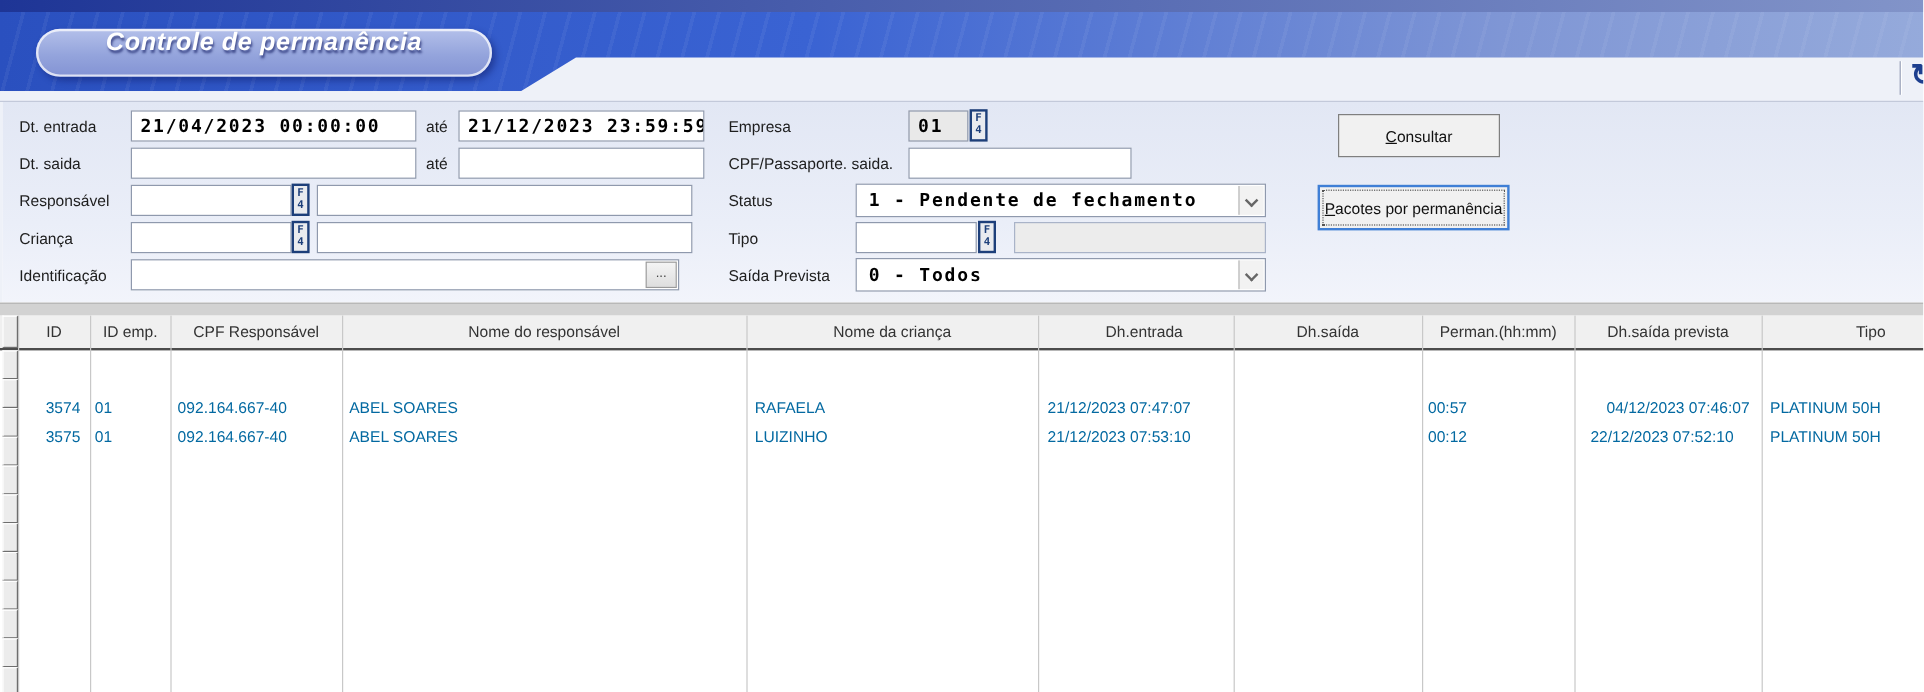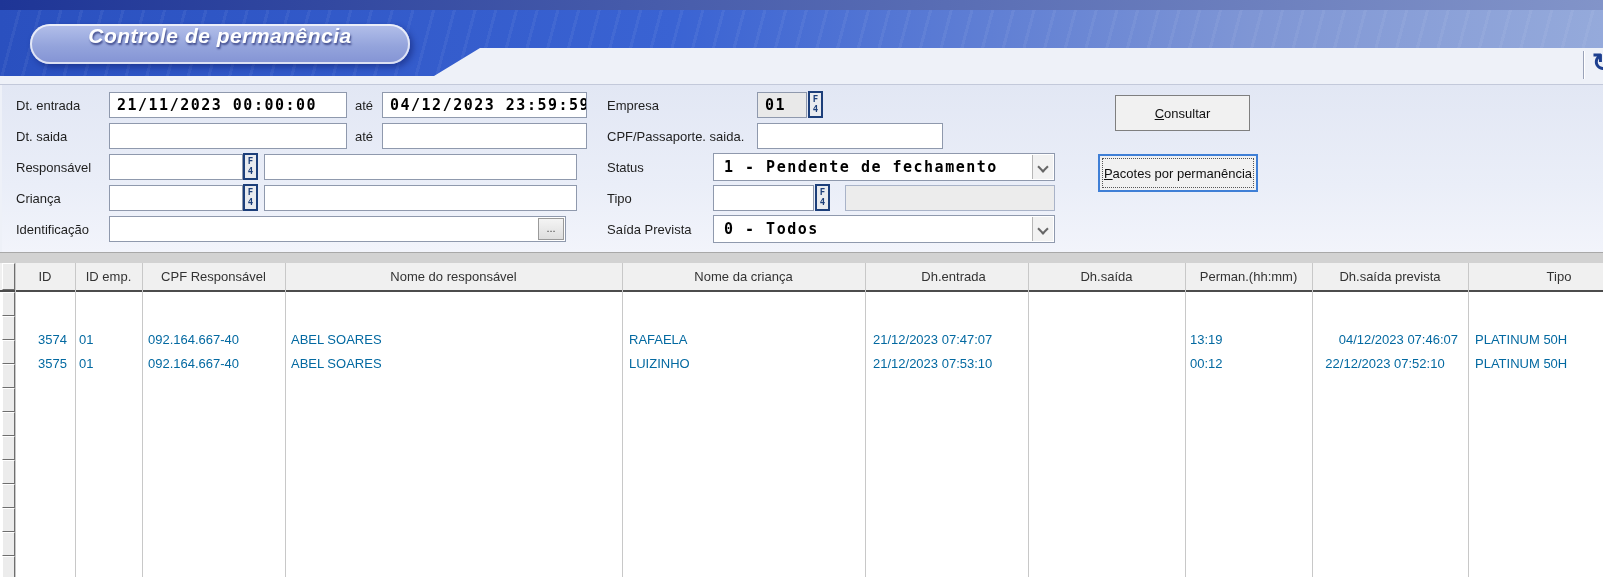--- a/index.html
+++ b/index.html
@@ -92,23 +92,23 @@
   </div>
 
   <div class="filters">
 
     <div class="lbl" style="left:14px;top:13px;">Dt. entrada</div>
     <div class="lbl" style="left:14px;top:44px;">Dt. saida</div>
     <div class="lbl" style="left:14px;top:75px;">Responsável</div>
     <div class="lbl" style="left:14px;top:106px;">Criança</div>
     <div class="lbl" style="left:14px;top:137px;">Identificação</div>
 
-    <div class="inp mono" style="left:107px;top:7px;width:238px;">21/11/2023 00:00:00</div>
+    <div class="inp mono" style="left:107px;top:7px;width:238px;">21/04/2023 00:00:00</div>
     <div class="lbl" style="left:353px;top:13px;">até</div>
-    <div class="inp mono" style="left:380px;top:7px;width:205px;">04/12/2023 23:59:59</div>
+    <div class="inp mono" style="left:380px;top:7px;width:205px;">21/12/2023 23:59:59</div>
 
     <div class="inp" style="left:107px;top:38px;width:238px;"></div>
     <div class="lbl" style="left:353px;top:44px;">até</div>
     <div class="inp" style="left:380px;top:38px;width:205px;"></div>
 
     <div class="inp" style="left:107px;top:69px;width:134px;"></div>
     <div class="f4btn" style="left:241px;top:68px;">F<br>4</div>
     <div class="inp" style="left:262px;top:69px;width:313px;"></div>
 
     <div class="inp" style="left:107px;top:100px;width:134px;"></div>
@@ -195,21 +195,21 @@
       </div>
     <div id="grid-body">
         <div class="grow" style="top: 40px;">
           <div class="gcell" style="left: 15px; width: 60px; text-align: right; padding: 0px 8px 0px 0px;">3574</div>
           <div class="gcell" style="left: 75px; width: 67px; text-align: left; padding: 0px 0px 0px 4px;">01</div>
           <div class="gcell" style="left: 142px; width: 143px; text-align: left; padding: 0px 0px 0px 6px;">092.164.667-40</div>
           <div class="gcell" style="left: 285px; width: 337px; text-align: left; padding: 0px 0px 0px 6px;">ABEL SOARES</div>
           <div class="gcell" style="left: 622px; width: 243px; text-align: left; padding: 0px 0px 0px 7px;">RAFAELA</div>
           <div class="gcell" style="left: 865px; width: 163px; text-align: left; padding: 0px 0px 0px 8px;">21/12/2023 07:47:07</div>
           <div class="gcell" style="left: 1028px; width: 157px; text-align: left; padding: 0px 0px 0px 8px;"></div>
-          <div class="gcell" style="left: 1185px; width: 127px; text-align: left; padding: 0px 0px 0px 5px;">13:19</div>
+          <div class="gcell" style="left: 1185px; width: 127px; text-align: left; padding: 0px 0px 0px 5px;">00:57</div>
           <div class="gcell" style="left: 1312px; width: 156px; text-align: right; padding: 0px 10px 0px 0px;">04/12/2023 07:46:07</div>
           <div class="gcell" style="left: 1468px; width: 182px; text-align: left; padding: 0px 0px 0px 7px;">PLATINUM 50H</div>
         </div>
         <div class="grow" style="top: 64px;">
           <div class="gcell" style="left: 15px; width: 60px; text-align: right; padding: 0px 8px 0px 0px;">3575</div>
           <div class="gcell" style="left: 75px; width: 67px; text-align: left; padding: 0px 0px 0px 4px;">01</div>
           <div class="gcell" style="left: 142px; width: 143px; text-align: left; padding: 0px 0px 0px 6px;">092.164.667-40</div>
           <div class="gcell" style="left: 285px; width: 337px; text-align: left; padding: 0px 0px 0px 6px;">ABEL SOARES</div>
           <div class="gcell" style="left: 622px; width: 243px; text-align: left; padding: 0px 0px 0px 7px;">LUIZINHO</div>
           <div class="gcell" style="left: 865px; width: 163px; text-align: left; padding: 0px 0px 0px 8px;">21/12/2023 07:53:10</div>

